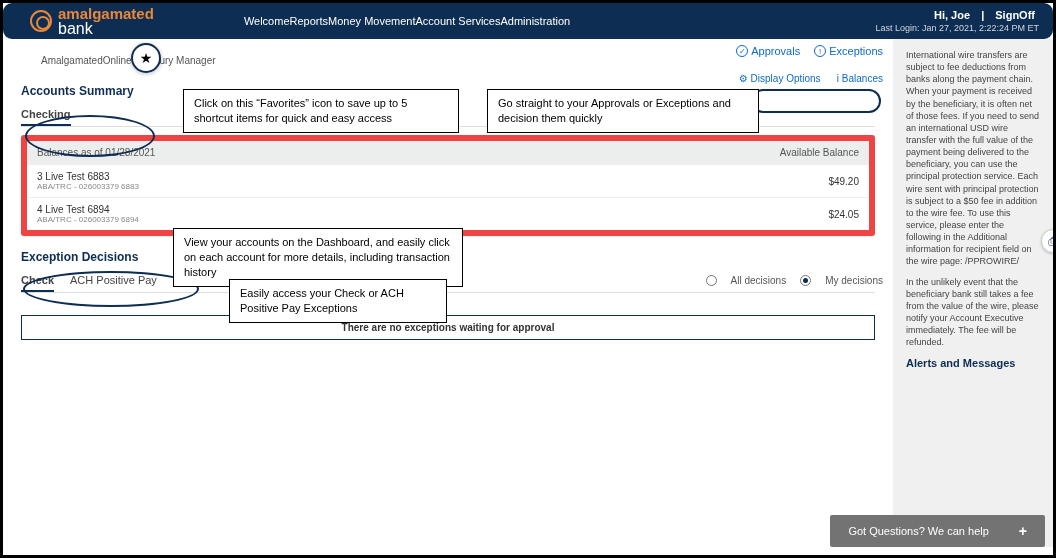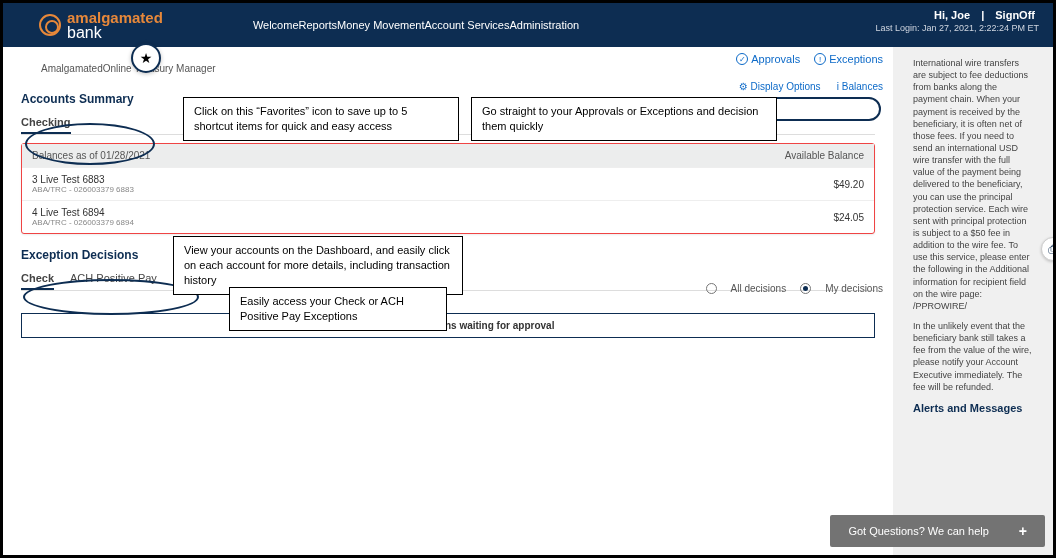--- a/index.html
+++ b/index.html
@@ -9,26 +9,27 @@
     background: #fff;
     width: 1056px;
     height: 558px;
     overflow: hidden;
     position: relative;
     border: 3px solid #000;
   }
   
   .topbar {
     background: #0d2d52;
-    height: 44px;
+    height: 36px;
     display: flex;
     align-items: center;
     color: #fff;
-    padding: 16px;
-    position: relative;
+    padding: 7px;
+    position: relative;
+    border-radius: 9px;
   }
   .logo {
     display: flex;
     align-items: center;
     margin-left: 20px;
     color: #e7883a;
     font-size: 15px;
     font-weight: bold;
   }
   .logo .logo-icon {
@@ -91,21 +92,21 @@
   }
   .content {
     flex: 1;
     padding: 10px 18px 0 18px;
     position: relative;
     overflow: hidden;
   }
   .sidepanel {
     width: 160px;
     background: #f0f0f0;
-    padding: 10px 20px;
+    padding: 10px 13px;
     font-size: 9px;
     color: #444;
     line-height: 1.35;
     position: relative;
   }
   .sidepanel p { margin-bottom: 8px; }
   .alerts-hdr {
     color:#0d2d52; font-weight:bold; font-size:11px;
     margin-top:6px;
   }
@@ -114,21 +115,21 @@
   .callout {
     position: absolute;
     background: #fff;
     border: 1px solid #000;
     padding: 6px 10px;
     font-size: 11px;
     line-height: 1.35;
     z-index: 30;
   }
   .c1 { top: 50px; left: 180px; width: 276px; }
-  .c2 { top: 50px; left: 468px; width: 306px; }
+  .c2 { top: 50px; left: 484px; width: 272px; }
   .c3 { top: 150px; left: 170px; width: 290px; margin-top: 39px; }
   .c4 { top: 240px; left: 226px; width: 218px; }
 
   
   .ellipse {
     position:absolute;
     border:2px solid #0d2d52;
     border-radius:50%;
     z-index:15;
     pointer-events:none;
@@ -138,21 +139,21 @@
   .ell-except  { top: 232px; left: 20px; width: 176px; height: 36px; }
 
   
   .section-hdr { color:#0d2d52; font-weight:bold; font-size:12px; margin-top:18px;}
   .tab-row { display:flex; gap:16px; margin-top:6px; border-bottom:1px solid #ddd;}
   .tab { font-size:11px; padding:4px 0; color:#444; }
   .tab.active { font-weight:bold; border-bottom:2px solid #0d2d52; }
 
   .acct-card {
     margin-top:8px;
-    border:1px solid #ef4444;
+    border:6px solid #ef4444;
     border-radius:3px;
     background:#fff;
     box-shadow:0 1px 2px rgba(0,0,0,0.08);
   }
   .acct-card .grey-hdr {
     background:#eceded;
     padding:6px 10px;
     display:flex;
     justify-content:space-between;
     font-size:10px;

